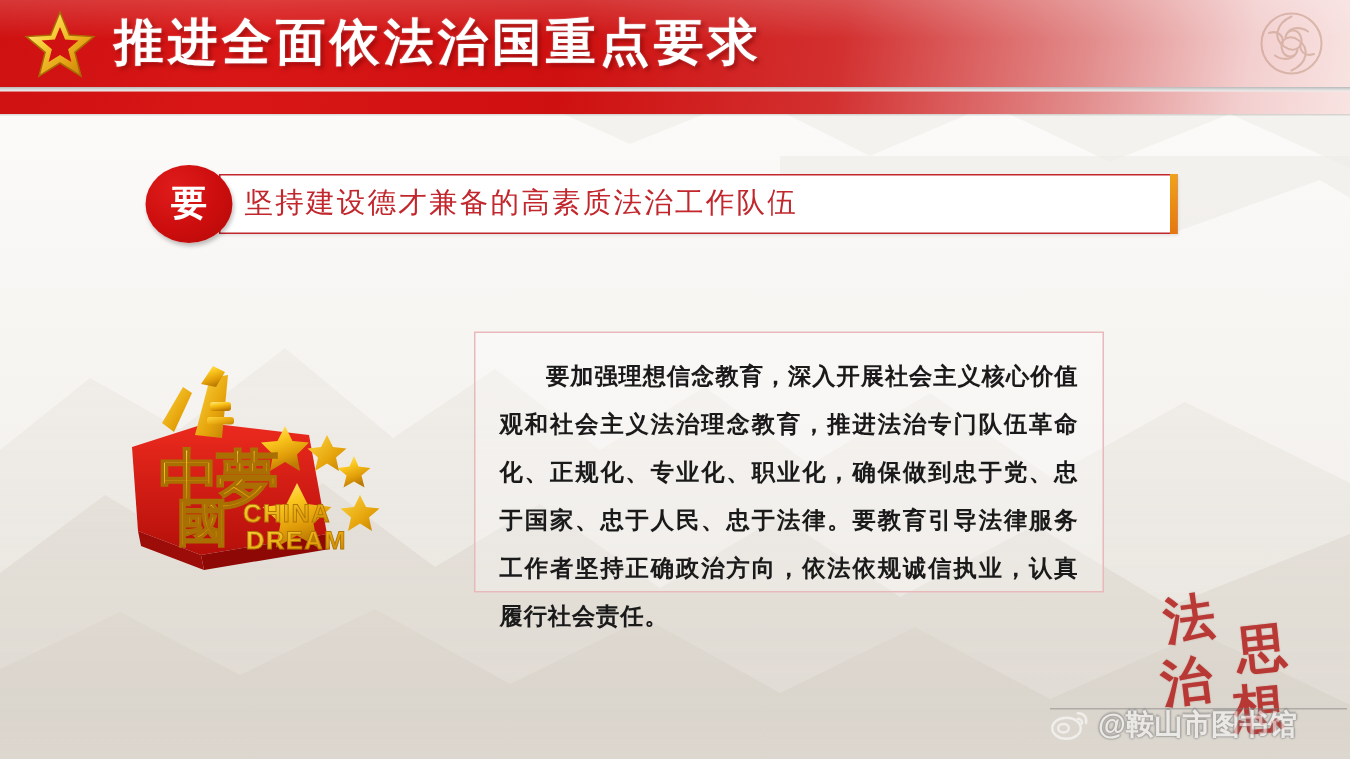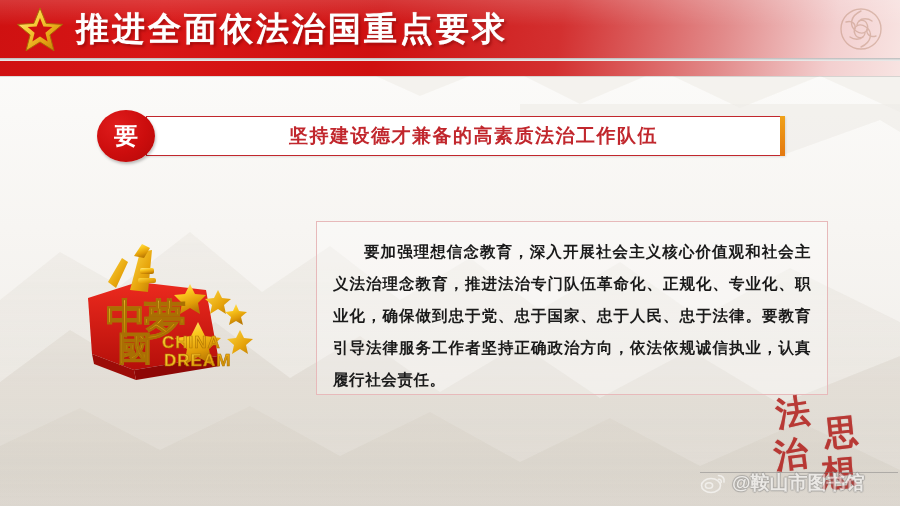--- a/index.html
+++ b/index.html
@@ -109,24 +109,24 @@
     position: absolute;
     right: -1px; top: -1px;
     width: 5px; height: 40px;
     background: linear-gradient(180deg, #f0a21a, #e4780f);
   }
   .heading-bar-label {
     position: absolute;
     left: 16px; right: 0; top: 0;
     height: 40px;
     line-height: 38px;
-    text-align: center;
+    text-align: left;
     font-family: "Liberation Sans", "DejaVu Sans", sans-serif;
     font-size: 19px;
-    font-weight: 700;
+    font-weight: 400;
     color: #c1272d;
     letter-spacing: 1.5px;
     white-space: nowrap;
   }
   .heading-badge {
     position: absolute;
     left: 0; top: 0;
     width: 58px; height: 52px;
     border-radius: 50%;
     background: radial-gradient(ellipse at 34% 30%, #e01c1c 0%, #cc0d0d 55%, #b30909 100%);
@@ -140,21 +140,21 @@
     font-family: "Liberation Sans", "DejaVu Sans", sans-serif;
     font-size: 24px;
     font-weight: 700;
     color: #ffffff;
   }
 
   
   .body-panel {
     position: absolute;
     left: 316px; top: 221px;
-    width: 512px; height: 174px;
+    width: 420px; height: 174px;
     border: 1px solid #e7b9ba;
     background: rgba(255,255,255,.30);
     box-sizing: border-box;
     padding: 14px 16px 10px 16px;
   }
   .body-text {
     margin: 0;
     font-family: "Liberation Sans", "DejaVu Sans", sans-serif;
     font-size: 15.5px;
     font-weight: 700;

